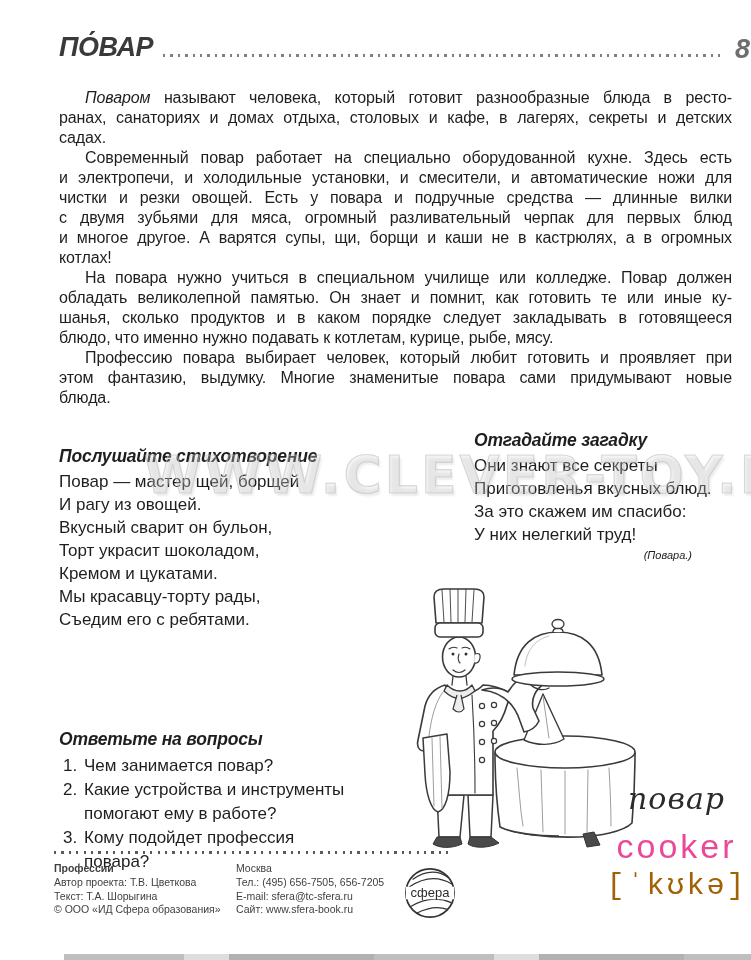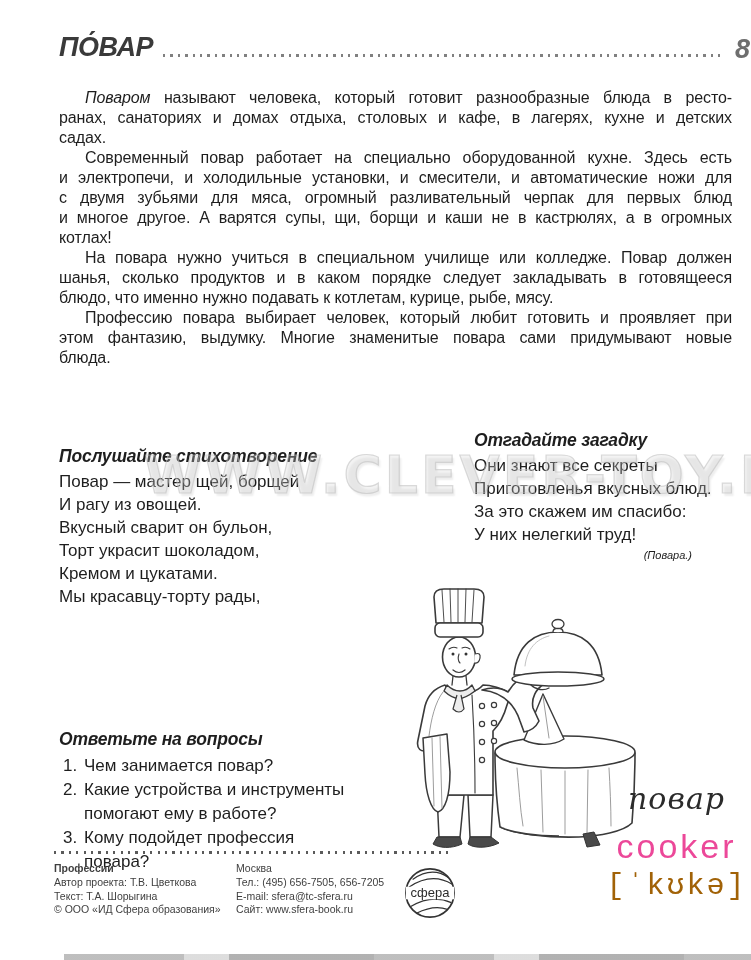--- a/index.html
+++ b/index.html
@@ -82,36 +82,38 @@
     <div class="leader"></div>
     <span class="pagenum">8</span>
   </div>
 
   <div class="watermark">WWW.CLEVER-TOY.RU</div>
 
   <div class="intro">
     <div class="para">
       <div class="line first"><span class="ital">Поваром</span><span> называют человека, который готовит разнообразные блюда в ресто-</span></div>
       <div>
-          <div class="line">ранах, санаториях и домах отдыха, столовых и кафе, в лагерях, кухне и детских</div>
+          <div class="line">ранах, санаториях и домах отдыха, столовых и кафе, в лагерях, секреты и детских</div>
           <div class="line last">садах.</div>
         </div>
     </div>
     <div class="para">
       <div>
           <div class="line first">Современный повар работает на специально оборудованной кухне. Здесь есть</div>
           <div class="line">и электропечи, и холодильные установки, и смесители, и автоматические ножи для</div>
+          <div class="line">чистки и резки овощей. Есть у повара и подручные средства — длинные вилки</div>
           <div class="line">с двумя зубьями для мяса, огромный разливательный черпак для первых блюд</div>
           <div class="line">и многое другое. А варятся супы, щи, борщи и каши не в кастрюлях, а в огромных</div>
           <div class="line last">котлах!</div>
         </div>
     </div>
     <div class="para">
       <div>
           <div class="line first">На повара нужно учиться в специальном училище или колледже. Повар должен</div>
+          <div class="line">обладать великолепной памятью. Он знает и помнит, как готовить те или иные ку-</div>
           <div class="line">шанья, сколько продуктов и в каком порядке следует закладывать в готовящееся</div>
           <div class="line last">блюдо, что именно нужно подавать к котлетам, курице, рыбе, мясу.</div>
         </div>
     </div>
     <div class="para">
       <div>
           <div class="line first">Профессию повара выбирает человек, который любит готовить и проявляет при</div>
           <div class="line">этом фантазию, выдумку. Многие знаменитые повара сами придумывают новые</div>
           <div class="line last">блюда.</div>
         </div>
@@ -120,20 +122,21 @@
 
   <div class="col-left">
     <div class="sec-head">Послушайте стихотворение</div>
     <div class="verse">
         <div class="line">Повар — мастер щей, борщей</div>
         <div class="line">И рагу из овощей.</div>
         <div class="line">Вкусный сварит он бульон,</div>
         <div class="line">Торт украсит шоколадом,</div>
         <div class="line">Кремом и цукатами.</div>
         <div class="line">Мы красавцу-торту рады,</div>
+        <div class="line last">Съедим его с ребятами.</div>
       </div>
   </div>
 
   <div class="col-right">
     <div class="sec-head">Отгадайте загадку</div>
     <div class="verse">
         <div class="line">Они знают все секреты</div>
         <div class="line">Приготовленья вкусных блюд.</div>
         <div class="line">За это скажем им спасибо:</div>
         <div class="line last">У них нелегкий труд!</div>

